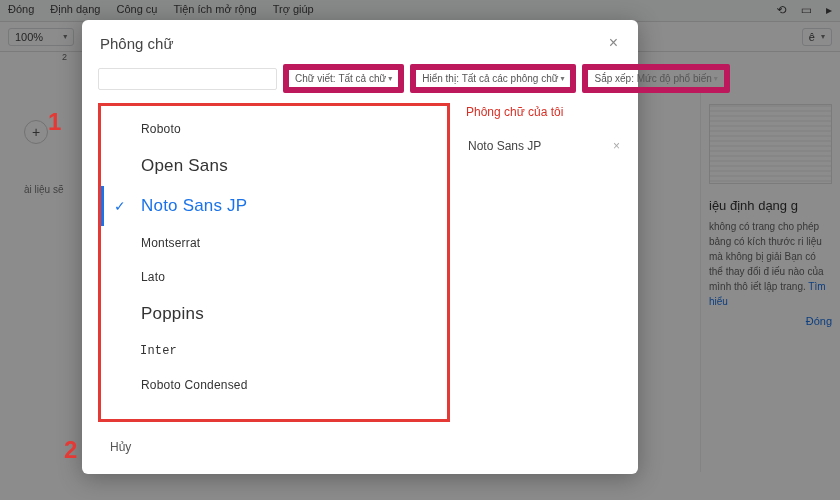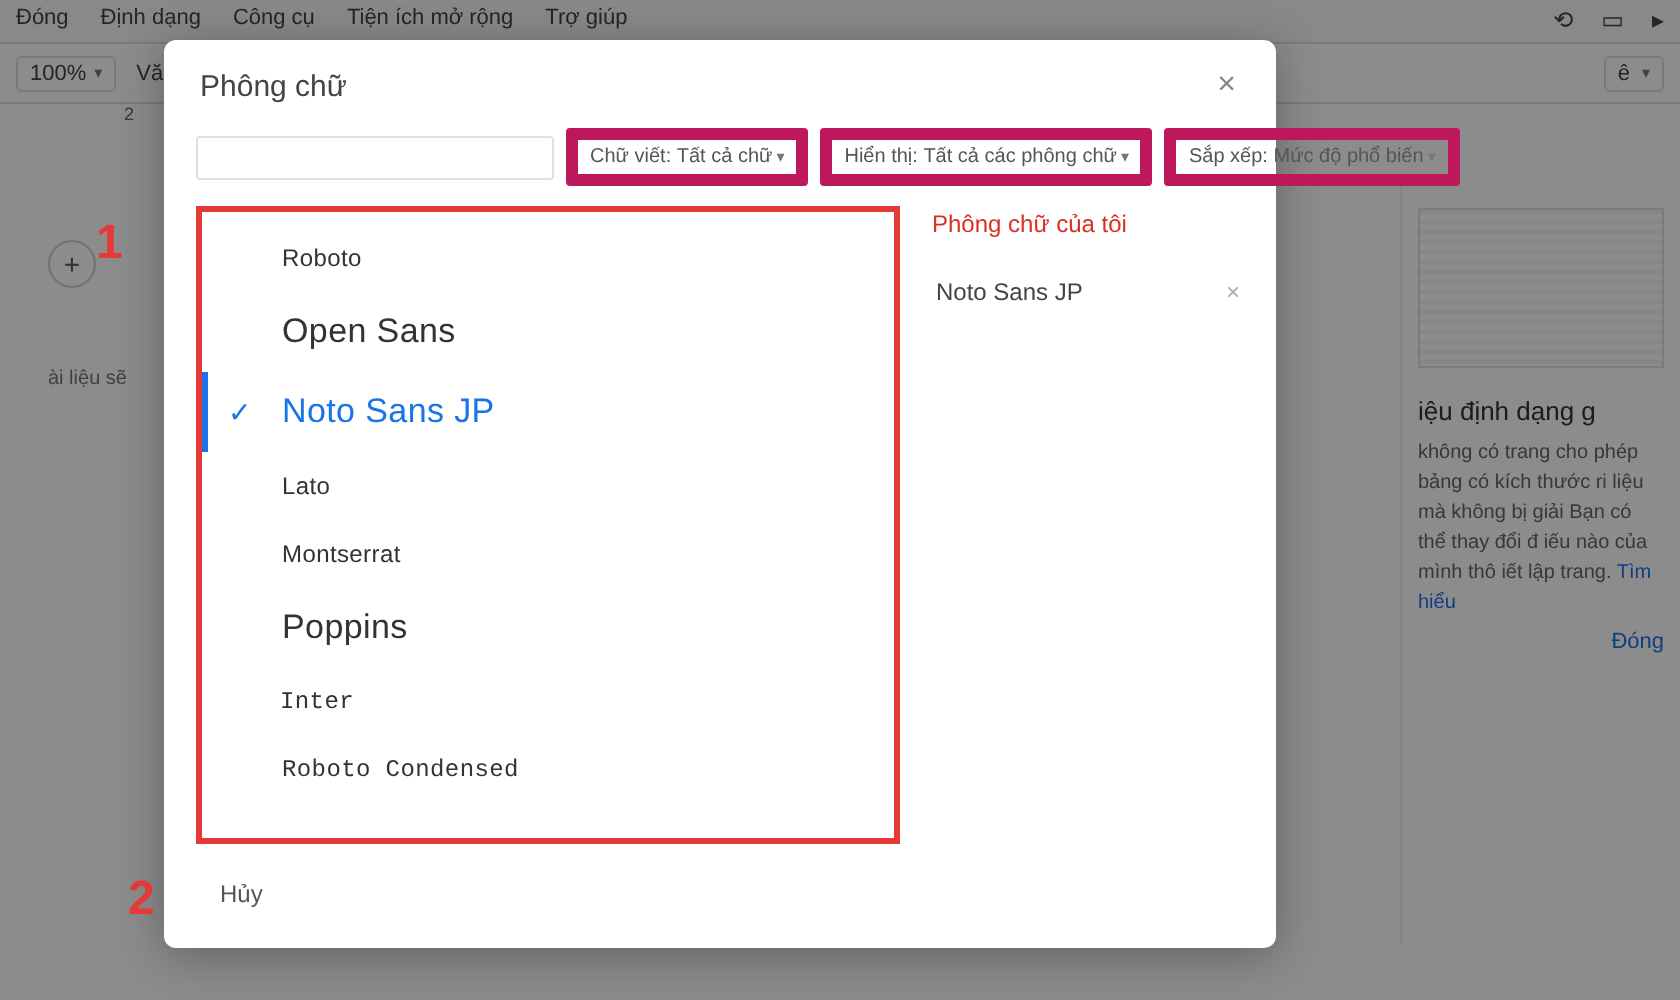--- a/index.html
+++ b/index.html
@@ -4,21 +4,21 @@
   <style>
     * { box-sizing: border-box; margin: 0; padding: 0; font-family: Arial, sans-serif; }
     body { width: 840px; height: 500px; position: relative; background: #fff; overflow: hidden; }
 
     .backdrop { position: absolute; inset: 0; background: rgba(0,0,0,0.45); }
     .menubar { position: absolute; top: 0; left: 0; right: 0; height: 22px; background: #f8f9fa; display: flex; gap: 16px; padding: 3px 8px; font-size: 11px; color: #444; border-bottom: 1px solid #e0e0e0; z-index: 0; }
     .menubar span { cursor: default; }
     .menubar .icons { margin-left: auto; display: flex; gap: 14px; font-size: 12px; }
 
     .toolbar { position: absolute; top: 22px; left: 0; right: 0; height: 30px; background: #fff; display: flex; align-items: center; gap: 10px; padding: 0 8px; font-size: 11px; color: #444; border-bottom: 1px solid #e0e0e0; z-index: 0; }
-    .toolbar .zoom { display: flex; align-items: center; gap: 2px; border: 1px solid #dadce0; padding: 2px 6px; border-radius: 3px; }
+    .toolbar .zoom { display: flex; align-items: center; gap: 18px; border: 1px solid #dadce0; padding: 2px 6px; border-radius: 3px; }
     .toolbar .right { margin-left: auto; display: flex; align-items: center; gap: 4px; border: 1px solid #dadce0; padding: 2px 6px; border-radius: 3px; }
     .chev { font-size: 8px; margin-left: 2px; color: #777; }
 
     .rulertab { position: absolute; top: 52px; left: 62px; font-size: 9px; color: #666; z-index: 0; }
 
     .left-gutter { position: absolute; top: 120px; left: 24px; display: flex; flex-direction: column; gap: 40px; font-size: 10px; color: #777; z-index: 0; }
     .plus-btn { width: 24px; height: 24px; border: 1px solid #d0d0d0; border-radius: 50%; display: flex; align-items: center; justify-content: center; font-size: 14px; color: #555; }
 
     .sidepanel { position: absolute; right: 0; top: 92px; width: 140px; height: 380px; background: #fff; padding: 12px 8px; font-size: 11px; color: #555; border-left: 1px solid #eee; z-index: 0; }
     .sidepanel .card { border: 1px solid #e0e0e0; height: 80px; margin-bottom: 14px; background: repeating-linear-gradient(#f5f5f5 0 2px, #fff 2px 5px); }
@@ -46,21 +46,21 @@
     .font-item { display: flex; align-items: center; padding: 10px 14px 10px 40px; font-size: 12px; color: #333; position: relative; cursor: pointer; letter-spacing: 0.2px; }
     .font-item.selected { color: #1a73e8; border-left: 3px solid #1a73e8; padding-left: 37px; }
     .font-item.selected::before { content: "✓"; position: absolute; left: 10px; color: #1a73e8; font-size: 14px; }
     .f-roboto { font-family: Arial, sans-serif; }
     .f-opensans { font-family: Verdana, sans-serif; font-size: 17px; }
     .f-noto { font-family: Arial, sans-serif; font-size: 17px; }
     .f-mont { font-family: Helvetica, Arial, sans-serif; }
     .f-lato { font-family: "Trebuchet MS", sans-serif; }
     .f-poppins { font-family: Tahoma, sans-serif; font-size: 17px; }
     .f-inter { font-family: Liberation Mono, monospace; padding-left: 39px; }
-    .f-robotocond { font-family: Liberation Mono, monospace; }
+    .f-robotocond { font-family: Liberation Sans, sans-serif; }
 
     .myfonts-col { width: 160px; padding: 2px 0 0 4px; }
     .myfonts-title { color: #d93025; font-size: 12px; margin-bottom: 16px; }
     .myfont-chip { display: flex; align-items: center; justify-content: space-between; font-size: 12px; color: #444; padding: 4px 2px; }
     .myfont-chip .rm { color: #aaa; font-size: 12px; cursor: pointer; }
 
     .modal-footer { display: flex; align-items: center; gap: 14px; padding: 12px 20px 14px 20px; position: relative; }
     .ok-wrap { border: 3px solid #e53935; padding: 4px; display: inline-flex; }
     .ok-btn { background: #1a73e8; color: #fff; border: none; padding: 6px 22px; font-size: 12px; border-radius: 3px; cursor: pointer; }
     .cancel-btn { background: none; border: none; color: #555; font-size: 12px; cursor: pointer; padding: 6px 8px; text-align: right; }
@@ -141,22 +141,22 @@
       <span class="chev">▾</span>
     </div>
   </div>
 
   <div class="modal-body">
     <div class="font-list-wrap">
       <div class="font-list" id="font-list">
           <div class="font-item f-roboto">Roboto</div>
           <div class="font-item f-opensans">Open Sans</div>
           <div class="font-item f-noto selected">Noto Sans JP</div>
+          <div class="font-item f-mont">Montserrat</div>
           <div class="font-item f-lato">Lato</div>
-          <div class="font-item f-mont">Montserrat</div>
           <div class="font-item f-poppins">Poppins</div>
           <div class="font-item f-inter">Inter</div>
           <div class="font-item f-robotocond">Roboto Condensed</div>
         </div>
     </div>
     <div class="myfonts-col">
       <div class="myfonts-title">Phông chữ của tôi</div>
       <div id="myfonts">
           <div class="myfont-chip">
             <span>Noto Sans JP</span>

